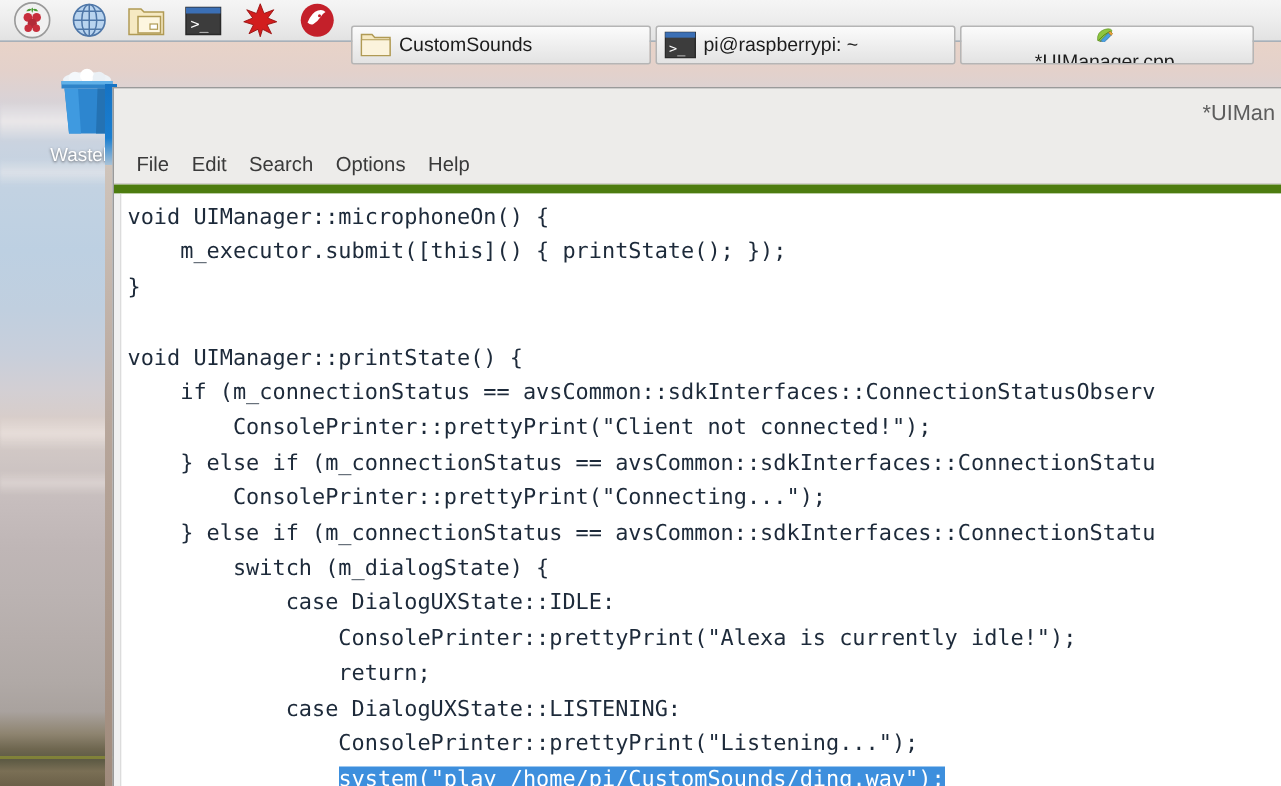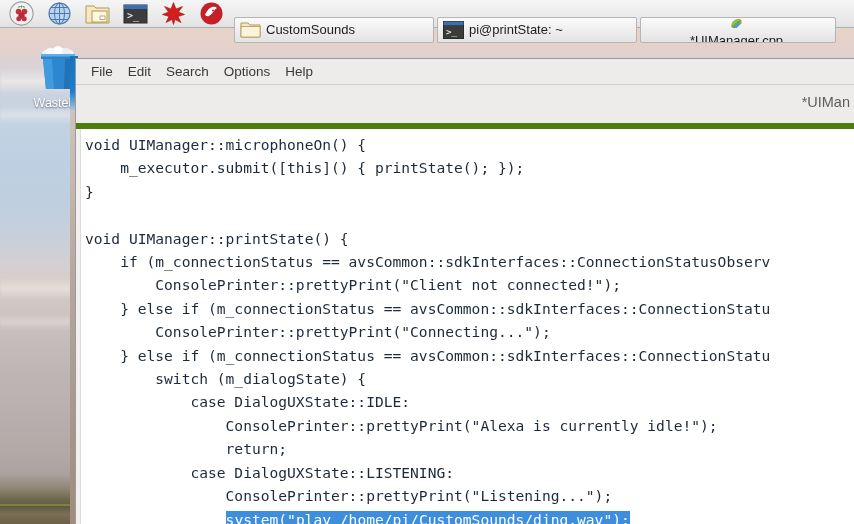--- a/index.html
+++ b/index.html
@@ -246,30 +246,30 @@
       <path d="M9 10 h34 v2.4 h-34 z" fill="#5fb0e8"></path>
     </svg>
     <div class="wb-label">Wasteba</div>
   </div>
 
   <div id="bg-window"></div>
   <div id="bg-window-strip"></div>
 
   <div id="editor">
 
+    <div id="titlebar">
+      <div class="title-text">*UIMan</div>
+    </div>
+
     <div id="menubar">
       <div class="menu-item">File</div>
       <div class="menu-item">Edit</div>
       <div class="menu-item">Search</div>
       <div class="menu-item">Options</div>
       <div class="menu-item">Help</div>
-    </div>
-
-    <div id="titlebar">
-      <div class="title-text">*UIMan</div>
     </div>
 
     <div id="editor-body">
       <div id="margin-strip"></div>
       <div id="code-area">
         <pre id="code">void UIManager::microphoneOn() {
     m_executor.submit([this]() { printState(); });
 }
 
 void UIManager::printState() {
@@ -364,21 +364,21 @@
         </svg>
         <span class="lbl">CustomSounds</span>
       </div>
 
       <div class="win-btn w2">
         <svg class="ico" width="21" height="18" viewBox="0 0 21 18">
           <rect x="0.5" y="0.5" width="20" height="17" fill="#3c3c3c" stroke="#2a2a2a" stroke-width="1"></rect>
           <rect x="0.5" y="0.5" width="20" height="3.6" fill="#3b6fb5"></rect>
           <text x="3" y="14" font-family="monospace" font-size="9" fill="#ffffff">&gt;_</text>
         </svg>
-        <span class="lbl">pi@printState: ~</span>
+        <span class="lbl">pi@raspberrypi: ~</span>
       </div>
 
       <div class="win-btn w3">
         <svg class="ico" width="21" height="19" viewBox="0 0 21 19">
           <path d="M2 16 q-1 -10 8 -13 q7 -2 9 1 q-1 9 -9 12 q-5 2 -8 0z" fill="#8ec63f" stroke="#5f9224" stroke-width=".8"></path>
           <path d="M3 16 q6 -7 14 -11" stroke="#4e7a1d" stroke-width="1" fill="none"></path>
           <path d="M6 16 l9 -9 l3 3 l-9 9 z" fill="#4b9fe0" stroke="#2b6fa8" stroke-width=".7"></path>
           <path d="M15 7 l2 -2 l3 3 l-2 2 z" fill="#e8a33d" stroke="#a86e19" stroke-width=".7"></path>
           <path d="M6 16 l-2 2 l3 -1 z" fill="#555"></path>
         </svg>

